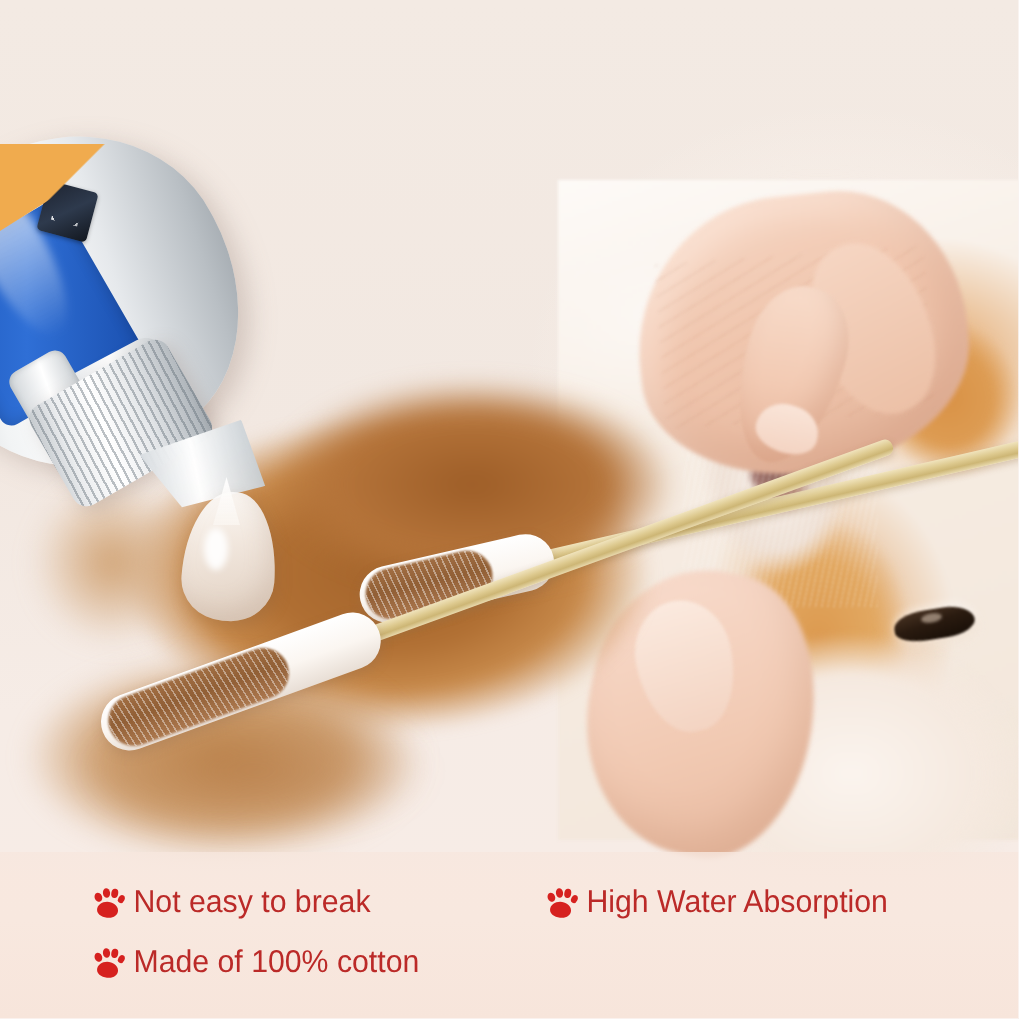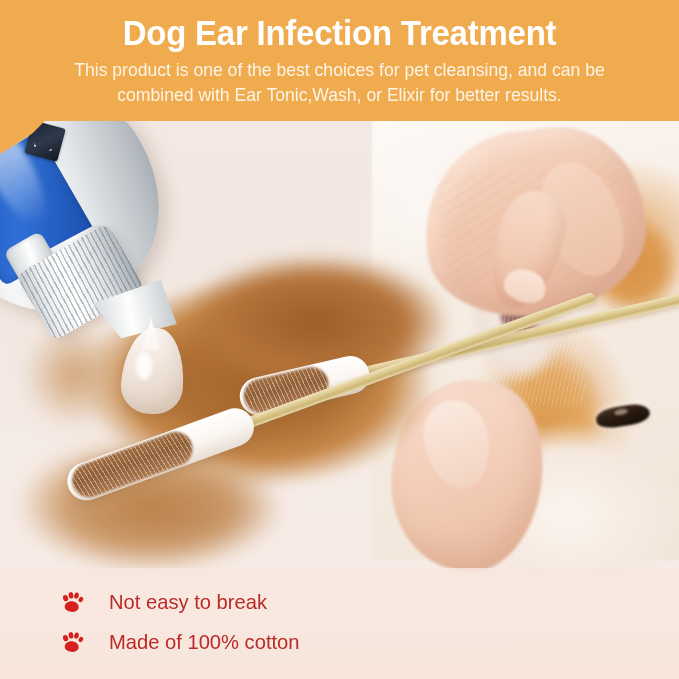--- a/index.html
+++ b/index.html
@@ -184,21 +184,21 @@
     transform:scaleX(.95);
   }
   .corner-fold{position:absolute;left:0;top:96px;width:92px;height:58px;z-index:7;
     background:linear-gradient(135deg,#f0ab4e 0%,#f0ab4e 46%,rgba(240,171,78,0) 47%);
     clip-path:polygon(0 0,100% 0,0 100%);}
 
   
   .footer{position:absolute;left:0;bottom:0;width:679px;height:111px;z-index:6;
     background:linear-gradient(180deg,rgba(247,231,222,.82) 0%,rgba(248,232,223,.97) 16%,#f8e8df 40%,#f7e5db 100%);}
   .feat-grid{position:absolute;left:0;top:0;width:679px;height:111px;}
-  .feat{position:absolute;display:flex;align-items:flex-end;gap:25px;}
+  .feat{position:absolute;display:flex;align-items:flex-end;gap:5px;}
   .feat .label{color:#bb2a28;font-size:21px;font-weight:normal;white-space:nowrap;
     font-family:"Liberation Sans",sans-serif;transform:scaleX(.96);transform-origin:left center;}
   .paw{width:24px;height:24px;flex:0 0 24px;position:relative;}
   .f0{left:60px;top:22px;}
   .f1{left:60px;top:62px;}
   .f2{left:362px;top:22px;}
   .f3{left:362px;top:62px;}
 </style>
 </head>
 <body>
@@ -256,27 +256,20 @@
     </div>
 
     <div class="swab swab-front">
       <div class="stick" style="left:150px;top:14px;width:410px;"></div>
       <div class="tip" style="left:0;top:0;width:196px;"></div>
       <div class="tip-wax" style="left:5px;top:2px;width:126px;"></div>
       <div class="tip-tex" style="left:5px;top:2px;width:126px;"></div>
     </div>
   </div>
 
-  <div class="header">
-    <h1 class="title">Dog Ear Infection Treatment</h1>
-    <p class="sub">
-      <span>This product is one of the best choices for pet cleansing, and can be</span><br>
-      <span>combined with Ear Tonic,Wash, or Elixir for better results.</span>
-    </p>
-  </div>
   <div class="corner-fold"></div>
 
   <div class="footer">
     <div class="feat-grid" id="feat-grid">
         <div class="feat f0">
           <span class="paw"><svg viewBox="0 0 24 24" width="24" height="24" aria-hidden="true">
               <ellipse cx="5.6" cy="8.2" rx="2.5" ry="3.1" fill="#d6211f" transform="rotate(-22 5.6 8.2)"></ellipse>
               <ellipse cx="11" cy="5.3" rx="2.4" ry="3.2" fill="#d6211f" transform="rotate(-8 11 5.3)"></ellipse>
               <ellipse cx="16.5" cy="5.6" rx="2.3" ry="3.1" fill="#d6211f" transform="rotate(10 16.5 5.6)"></ellipse>
               <ellipse cx="20.9" cy="9.4" rx="2.1" ry="2.8" fill="#d6211f" transform="rotate(26 20.9 9.4)"></ellipse>
@@ -287,16 +280,26 @@
         <div class="feat f1">
           <span class="paw"><svg viewBox="0 0 24 24" width="24" height="24" aria-hidden="true">
               <ellipse cx="5.6" cy="8.2" rx="2.5" ry="3.1" fill="#d6211f" transform="rotate(-22 5.6 8.2)"></ellipse>
               <ellipse cx="11" cy="5.3" rx="2.4" ry="3.2" fill="#d6211f" transform="rotate(-8 11 5.3)"></ellipse>
               <ellipse cx="16.5" cy="5.6" rx="2.3" ry="3.1" fill="#d6211f" transform="rotate(10 16.5 5.6)"></ellipse>
               <ellipse cx="20.9" cy="9.4" rx="2.1" ry="2.8" fill="#d6211f" transform="rotate(26 20.9 9.4)"></ellipse>
               <path d="M11.4 11.2c3.6 0 7.3 2.4 7.3 5.8 0 3.0-2.8 4.9-6.0 4.9-3.6 0-8.0-1.8-8.0-5.2 0-3.3 3.3-5.5 6.7-5.5z" fill="#d6211f"></path>
             </svg></span>
           <span class="label" style="color: rgb(187, 42, 40);">Made of 100% cotton</span>
         </div>
+        <div class="feat f2">
+          <span class="paw"><svg viewBox="0 0 24 24" width="24" height="24" aria-hidden="true">
+              <ellipse cx="5.6" cy="8.2" rx="2.5" ry="3.1" fill="#d6211f" transform="rotate(-22 5.6 8.2)"></ellipse>
+              <ellipse cx="11" cy="5.3" rx="2.4" ry="3.2" fill="#d6211f" transform="rotate(-8 11 5.3)"></ellipse>
+              <ellipse cx="16.5" cy="5.6" rx="2.3" ry="3.1" fill="#d6211f" transform="rotate(10 16.5 5.6)"></ellipse>
+              <ellipse cx="20.9" cy="9.4" rx="2.1" ry="2.8" fill="#d6211f" transform="rotate(26 20.9 9.4)"></ellipse>
+              <path d="M11.4 11.2c3.6 0 7.3 2.4 7.3 5.8 0 3.0-2.8 4.9-6.0 4.9-3.6 0-8.0-1.8-8.0-5.2 0-3.3 3.3-5.5 6.7-5.5z" fill="#d6211f"></path>
+            </svg></span>
+          <span class="label" style="color: rgb(187, 42, 40);">High Water Absorption</span>
+        </div>
       </div>
   </div>
 
 </div>
 
 </body></html>

